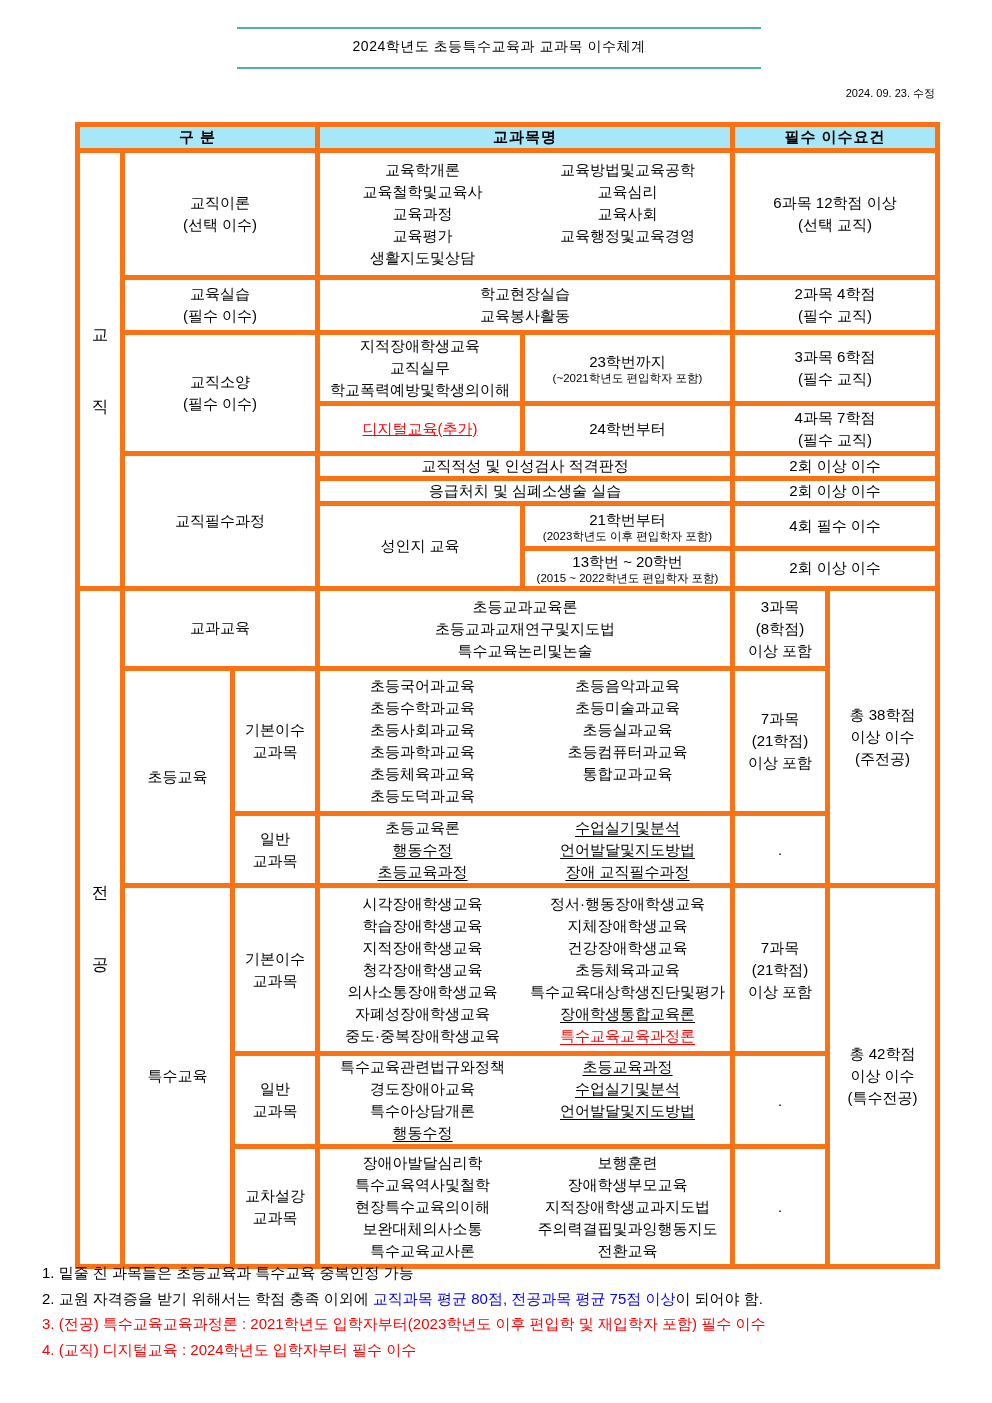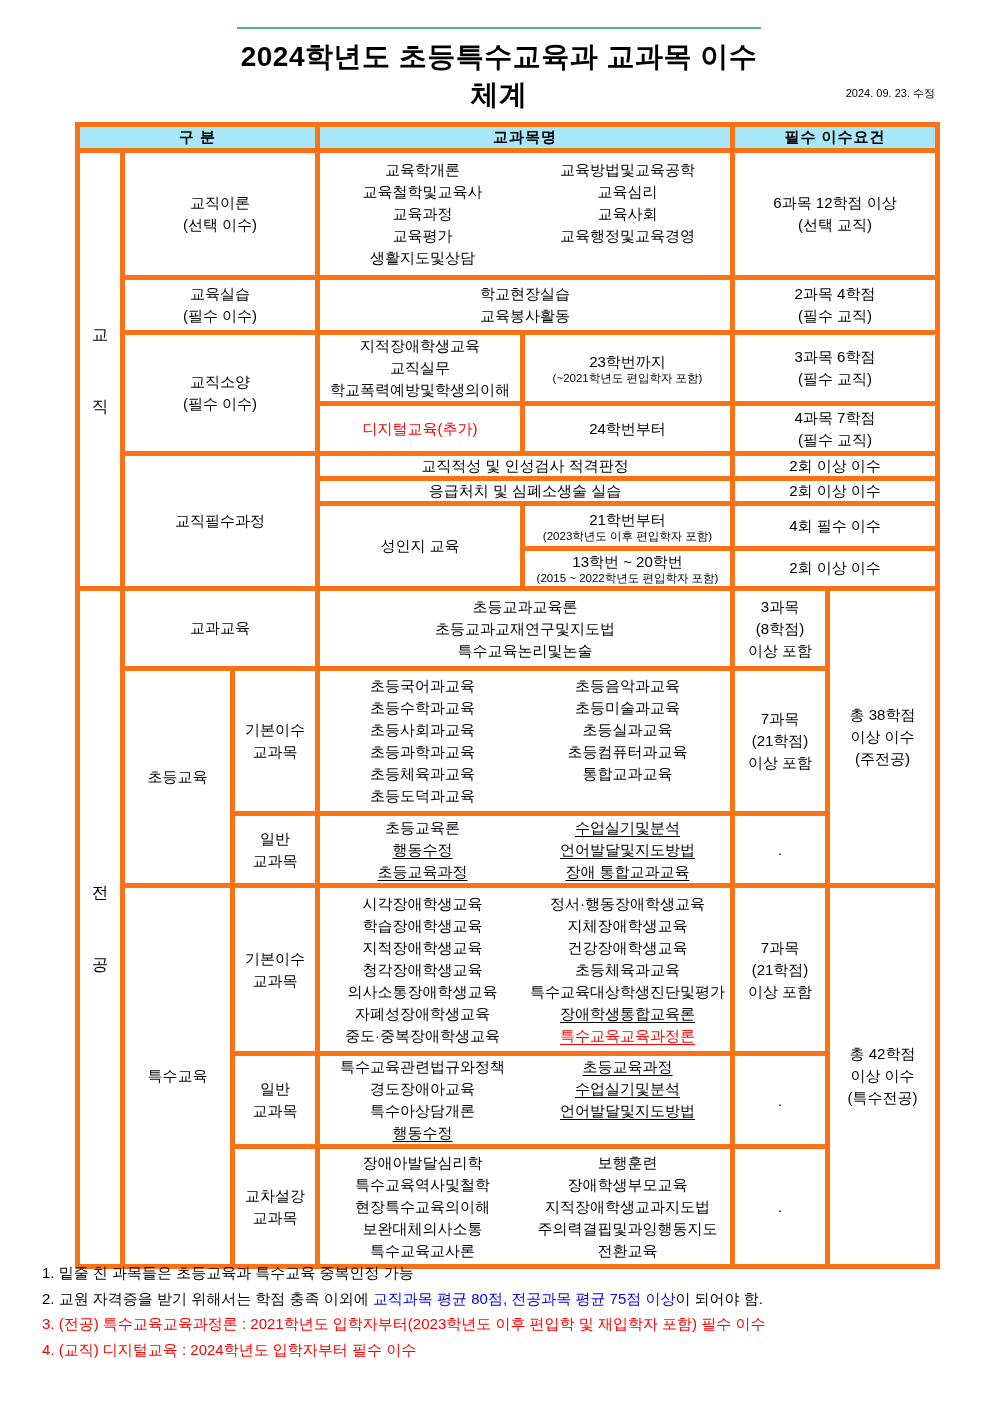--- a/index.html
+++ b/index.html
@@ -12,35 +12,35 @@
   html,body{margin:0;padding:0;background:#fff;}
   .page{
     position:relative;width:992px;height:1403px;background:#fff;
     font-family:"Liberation Sans","DejaVu Sans",sans-serif;color:#000;overflow:hidden;
   }
   .title-block{
     position:absolute;left:237px;top:27px;width:524px;
     border-top:2px solid var(--accent);border-bottom:2px solid var(--accent);
     padding:9px 0 11px;text-align:center;
   }
-  .title{font-size:28px;font-weight:bold;letter-spacing:.5px;}
+  .title{font-size:14px;font-weight:normal;letter-spacing:.5px;}
   .date{position:absolute;left:75px;top:86px;width:860px;text-align:right;font-size:11px;font-weight:500;}
   table.main-table{
     position:absolute;left:75px;top:122px;width:860px;
     border-collapse:collapse;table-layout:fixed;border:2px solid #000;
   }
   th,td{border:5px solid #f97316;padding:0;text-align:center;vertical-align:middle;font-size:15px;overflow:hidden;}
   th{background:var(--header-bg);font-weight:bold;letter-spacing:1px;}
   .pre{white-space:pre-line;line-height:22px;}
   .vlabel{white-space:pre-line;line-height:72px;font-size:16.5px;}
   .courses2{display:flex;width:100%;}
   .courses2 > div{flex:1;}
   .course{line-height:22px;font-size:15px;}
   .u{text-decoration:underline;text-underline-offset:3px;text-decoration-thickness:1px;}
-  .red{color:var(--red);}
+  .red{color:var(--red);text-decoration:underline;}
   .cohort{line-height:19px;font-size:15px;}
   .small-note{font-size:11.5px;line-height:14px;}
   .dot-cell{font-size:15px;}
   .notes{position:absolute;left:42px;top:1260px;width:935px;}
   .note{font-size:15px;line-height:25.5px;white-space:nowrap;}
   .note.indent{padding-left:18px;}
   .c-k{color:#000;}
   .c-b{color:var(--blue);}
   .c-r{color:var(--red);}
 </style>
@@ -220,21 +220,21 @@
       <td colspan="2">
         <div class="courses2">
           <div>
                 <div class="course">초등교육론</div>
                 <div class="course u">행동수정</div>
                 <div class="course u">초등교육과정</div>
               </div>
           <div>
                 <div class="course u">수업실기및분석</div>
                 <div class="course u">언어발달및지도방법</div>
-                <div class="course u">장애 통합교과교육</div>
+                <div class="course u">장애 교직필수과정</div>
               </div>
         </div>
       </td>
       <td class="dot-cell">.</td>
     </tr>
 
     <tr style="height:168px">
       <td rowspan="3">특수교육</td>
       <td class="pre">기본이수
 교과목</td>

